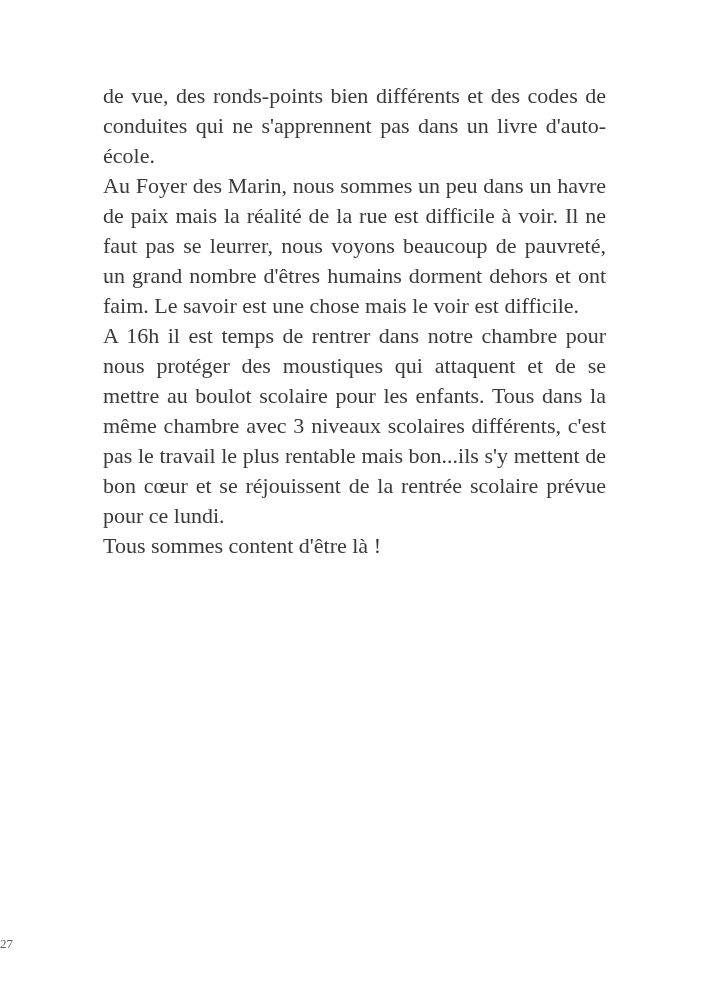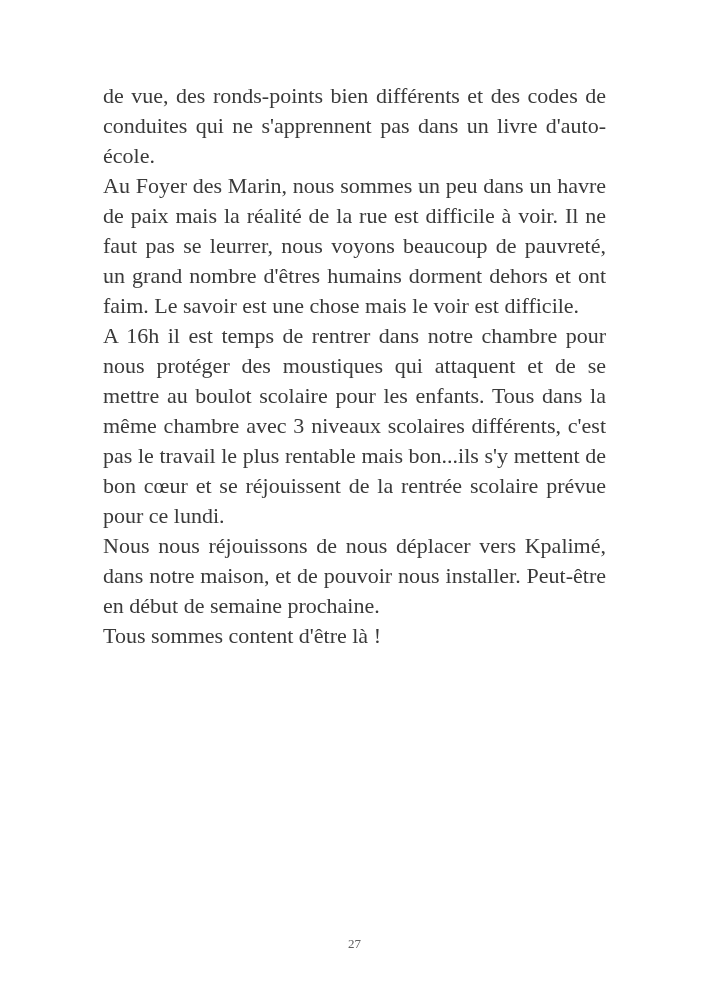--- a/index.html
+++ b/index.html
@@ -28,37 +28,36 @@
   }
   .text-block p {
     margin: 0;
     padding: 0;
   }
   .page-footer {
     position: absolute;
     left: 0;
     top: 936px;
     width: 709px;
-    text-align: center;
+    text-align: left;
     font-size: 13px;
     line-height: 16px;
     color: #606060;
     font-family: "Liberation Serif", "DejaVu Serif", serif;
   }
 </style>
 </head>
 <body>
 
 <div class="page">
 
   <div class="text-block">
     <p>de vue, des ronds-points bien différents et des codes de conduites qui ne s'apprennent pas dans un livre d'auto-école.</p>
     <p>Au Foyer des Marin, nous sommes un peu dans un havre de paix mais la réalité de la rue est difficile à voir. Il ne faut pas se leurrer, nous voyons beaucoup de pauvreté, un grand nombre d'êtres humains dorment dehors et ont faim. Le savoir est une chose mais le voir est difficile.</p>
     <p>A 16h il est temps de rentrer dans notre chambre pour nous protéger des moustiques qui attaquent et de se mettre au boulot scolaire pour les enfants. Tous dans la même chambre avec 3 niveaux scolaires différents, c'est pas le travail le plus rentable mais bon...ils s'y mettent de bon cœur et se réjouissent de la rentrée scolaire prévue pour ce lundi.</p>
-    <p>Nous nous réjouissons de nous déplacer vers Kpalimé, dans notre maison, et de pouvoir nous installer. Peut-être en début de semaine prochaine.</p>
     <p>Tous sommes content d'être là !</p>
   </div>
 
   <div class="page-footer">
     <span>27</span>
   </div>
 
 </div>
 
 </body></html>

